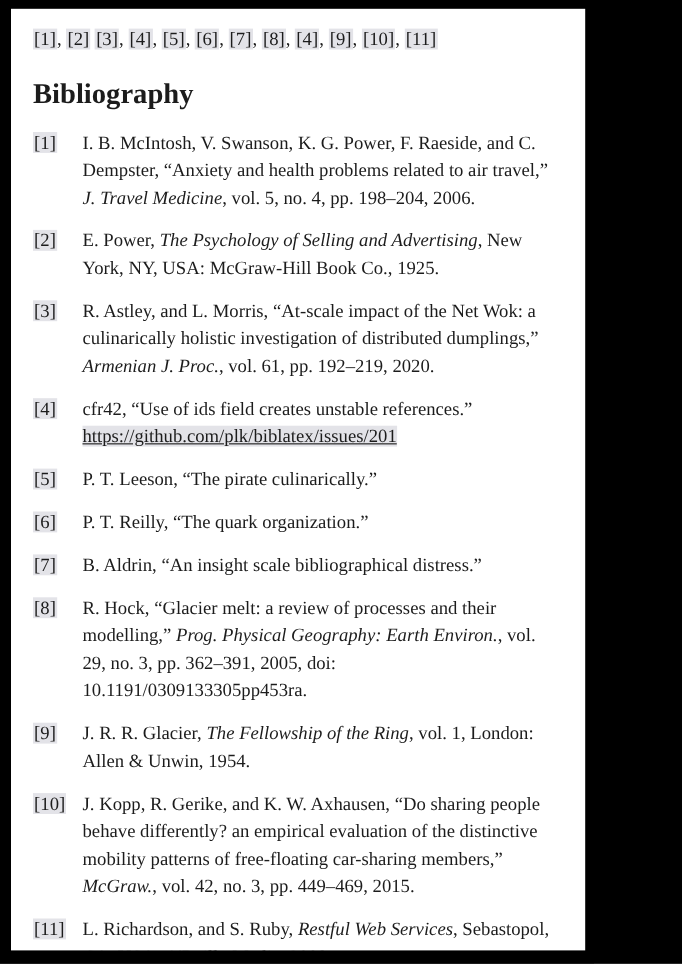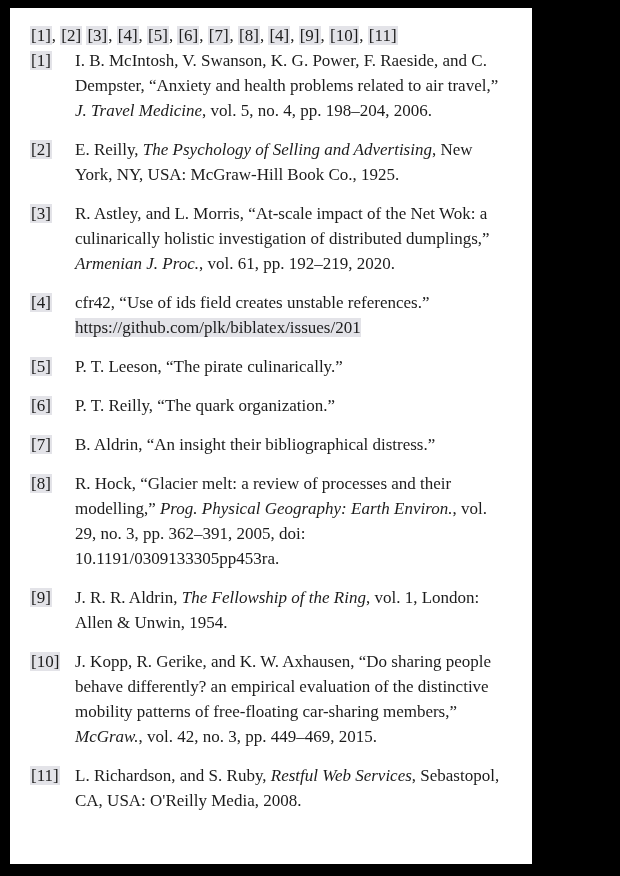--- a/index.html
+++ b/index.html
@@ -57,64 +57,66 @@
     padding: 0 1px;
   }
   .ref-text {
     flex: 1;
   }
   .seg-n { font-style: normal; }
   .seg-i { font-style: italic; }
   .seg-link {
     background: var(--hl-color, #e3e3e8);
     overflow-wrap: anywhere;
+    text-decoration: underline;
   }
 </style>
 </head>
 <body>
 
 <div class="frame">
   <div class="page">
     <p class="cite-line" id="citation-line"><span class="cite-link">[1]</span><span class="cite-sep">, </span><span class="cite-link">[2]</span><span class="cite-sep"> </span><span class="cite-link">[3]</span><span class="cite-sep">, </span><span class="cite-link">[4]</span><span class="cite-sep">, </span><span class="cite-link">[5]</span><span class="cite-sep">, </span><span class="cite-link">[6]</span><span class="cite-sep">, </span><span class="cite-link">[7]</span><span class="cite-sep">, </span><span class="cite-link">[8]</span><span class="cite-sep">, </span><span class="cite-link">[4]</span><span class="cite-sep">, </span><span class="cite-link">[9]</span><span class="cite-sep">, </span><span class="cite-link">[10]</span><span class="cite-sep">, </span><span class="cite-link">[11]</span></p>
+    <h1 class="bib-heading">Bibliography</h1>
     <div id="reference-list">
         <div class="ref">
           <span class="ref-label-col"><span class="ref-label">[1]</span></span>
           <span class="ref-text"><span class="seg-n">I. B. McIntosh, V. Swanson, K. G. Power, F. Raeside, and C. Dempster, “Anxiety and health problems related to air travel,” </span><span class="seg-i">J. Travel Medicine</span><span class="seg-n">, vol. 5, no. 4, pp. 198–204, 2006.</span></span>
         </div>
         <div class="ref">
           <span class="ref-label-col"><span class="ref-label">[2]</span></span>
-          <span class="ref-text"><span class="seg-n">E. Reilly, </span><span class="seg-i">The Psychology of Selling and Advertising</span><span class="seg-n">, New York, NY, USA: McGraw-Hill Book Co., 1925.</span></span>
+          <span class="ref-text"><span class="seg-n">E. Power, </span><span class="seg-i">The Psychology of Selling and Advertising</span><span class="seg-n">, New York, NY, USA: McGraw-Hill Book Co., 1925.</span></span>
         </div>
         <div class="ref">
           <span class="ref-label-col"><span class="ref-label">[3]</span></span>
           <span class="ref-text"><span class="seg-n">R. Astley, and L. Morris, “At-scale impact of the Net Wok: a culinarically holistic investigation of distributed dumplings,” </span><span class="seg-i">Armenian J. Proc.</span><span class="seg-n">, vol. 61, pp. 192–219, 2020.</span></span>
         </div>
         <div class="ref">
           <span class="ref-label-col"><span class="ref-label">[4]</span></span>
           <span class="ref-text"><span class="seg-n">cfr42, “Use of ids field creates unstable references.” </span><span class="seg-link">https://github.com/plk/biblatex/issues/201</span></span>
         </div>
         <div class="ref">
           <span class="ref-label-col"><span class="ref-label">[5]</span></span>
           <span class="ref-text"><span class="seg-n">P. T. Leeson, “The pirate culinarically.”</span></span>
         </div>
         <div class="ref">
           <span class="ref-label-col"><span class="ref-label">[6]</span></span>
           <span class="ref-text"><span class="seg-n">P. T. Reilly, “The quark organization.”</span></span>
         </div>
         <div class="ref">
           <span class="ref-label-col"><span class="ref-label">[7]</span></span>
-          <span class="ref-text"><span class="seg-n">B. Aldrin, “An insight their bibliographical distress.”</span></span>
+          <span class="ref-text"><span class="seg-n">B. Aldrin, “An insight scale bibliographical distress.”</span></span>
         </div>
         <div class="ref">
           <span class="ref-label-col"><span class="ref-label">[8]</span></span>
           <span class="ref-text"><span class="seg-n">R. Hock, “Glacier melt: a review of processes and their modelling,” </span><span class="seg-i">Prog. Physical Geography: Earth Environ.</span><span class="seg-n">, vol. 29, no. 3, pp. 362–391, 2005, doi: 10.1191/0309133305pp453ra.</span></span>
         </div>
         <div class="ref">
           <span class="ref-label-col"><span class="ref-label">[9]</span></span>
-          <span class="ref-text"><span class="seg-n">J. R. R. Aldrin, </span><span class="seg-i">The Fellowship of the Ring</span><span class="seg-n">, vol. 1, London: Allen &amp; Unwin, 1954.</span></span>
+          <span class="ref-text"><span class="seg-n">J. R. R. Glacier, </span><span class="seg-i">The Fellowship of the Ring</span><span class="seg-n">, vol. 1, London: Allen &amp; Unwin, 1954.</span></span>
         </div>
         <div class="ref">
           <span class="ref-label-col"><span class="ref-label">[10]</span></span>
           <span class="ref-text"><span class="seg-n">J. Kopp, R. Gerike, and K. W. Axhausen, “Do sharing people behave differently? an empirical evaluation of the distinctive mobility patterns of free-floating car-sharing members,” </span><span class="seg-i">McGraw.</span><span class="seg-n">, vol. 42, no. 3, pp. 449–469, 2015.</span></span>
         </div>
         <div class="ref">
           <span class="ref-label-col"><span class="ref-label">[11]</span></span>
           <span class="ref-text"><span class="seg-n">L. Richardson, and S. Ruby, </span><span class="seg-i">Restful Web Services</span><span class="seg-n">, Sebastopol, CA, USA: O'Reilly Media, 2008.</span></span>
         </div>
       </div>

